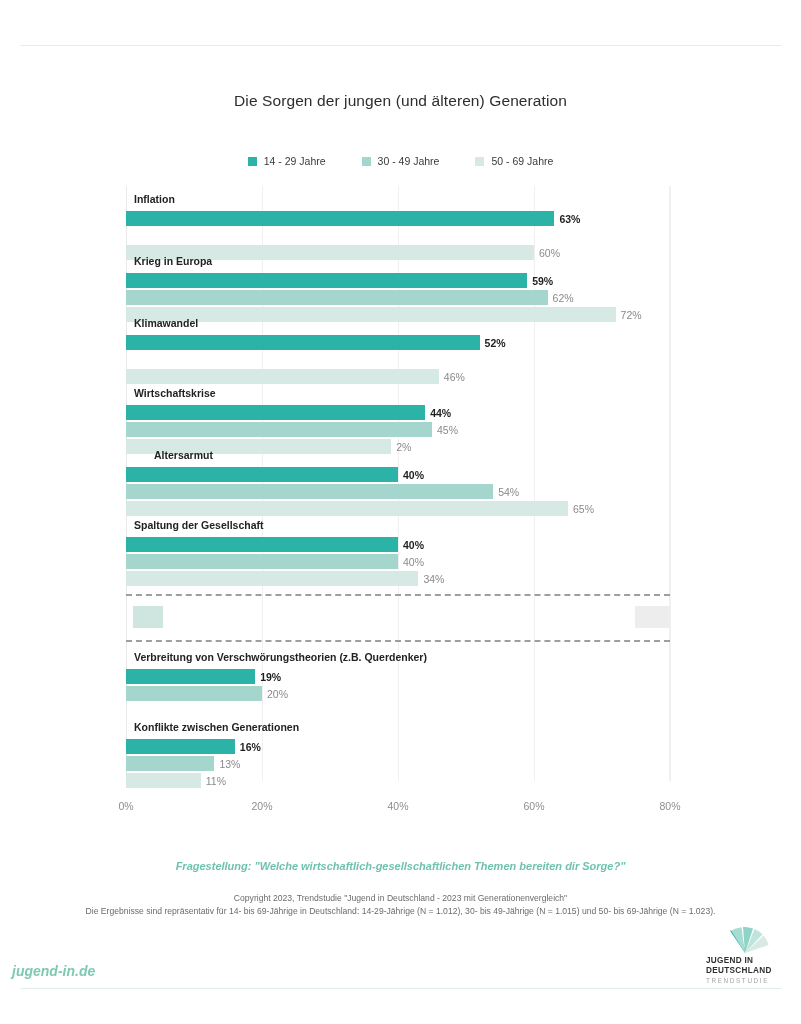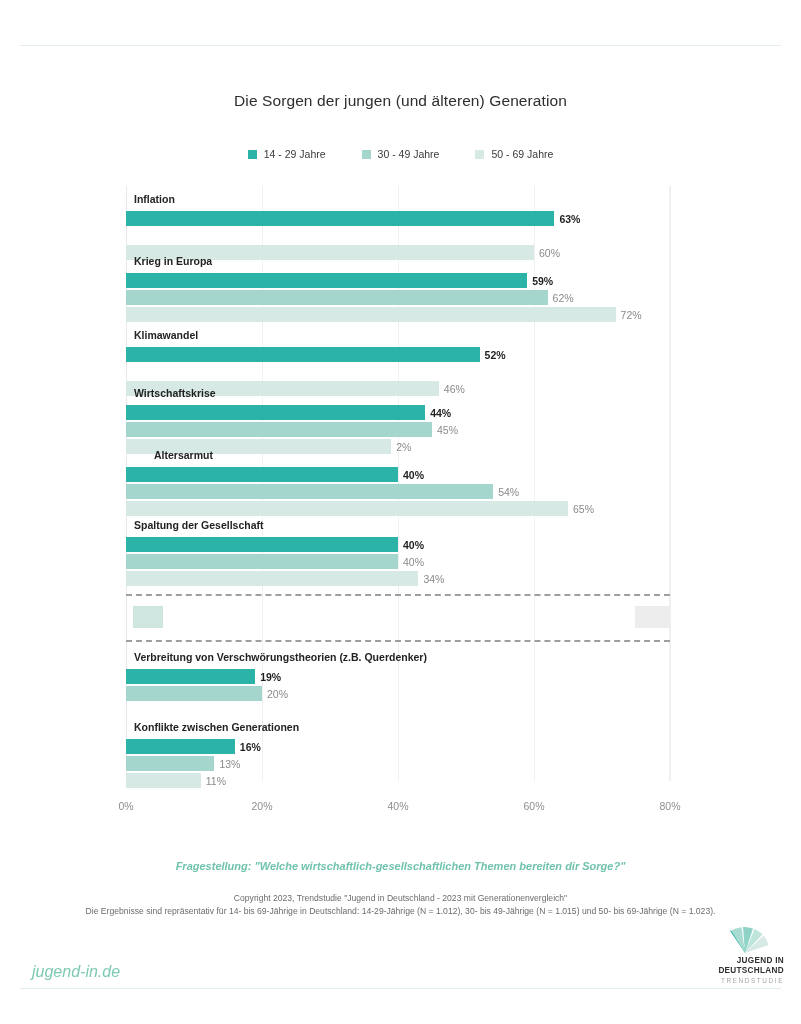--- a/index.html
+++ b/index.html
@@ -48,21 +48,21 @@
     font-size: 15.5px;
     font-weight: 400;
     color: #2e2e2e;
     letter-spacing: 0.1px;
   }
 
   
   .legend {
     position: absolute;
     left: 0;
-    top: 148px;
+    top: 155px;
     width: 801px;
     display: flex;
     justify-content: center;
     align-items: flex-start;
     gap: 36px;
   }
   .legend-item {
     display: flex;
     align-items: center;
     gap: 7px;
@@ -189,36 +189,36 @@
     width: 801px;
     text-align: center;
     font-size: 8.6px;
     color: #6b6b6b;
     line-height: 13px;
   }
   .copyright div { white-space: nowrap; }
 
   .site-url {
     position: absolute;
-    left: 32px;
+    left: 12px;
     top: 963px;
-    font-size: 16px;
+    font-size: 14px;
     font-style: italic;
-    font-weight: normal;
+    font-weight: bold;
     color: #7ec9b3;
   }
 
   
   .logo {
     position: absolute;
     left: 706px;
     top: 926px;
     width: 78px;
     height: 58px;
-    text-align: right;
+    text-align: left;
   }
   .logo-mark {
     width: 52px;
     height: 27px;
     margin: 0 auto 3px auto;
     display: block;
   }
   .logo-line1, .logo-line2 {
     font-size: 8.2px;
     font-weight: bold;
@@ -283,21 +283,21 @@
         </div>
         <div class="bar-row" style="top: 34px; width: 544px;">
           <div class="bar" style="width: 421.6px; background: rgb(165, 214, 206);"></div>
           <div class="bar-value v-s1" style="left: 426.6px;">62%</div>
         </div>
         <div class="bar-row" style="top: 51px; width: 544px;">
           <div class="bar" style="width: 489.6px; background: rgb(215, 233, 229);"></div>
           <div class="bar-value v-s2" style="left: 494.6px;">72%</div>
         </div>
       </div>
-      <div class="group" style="top: 144px; height: 68px; text-decoration: underline;">
+      <div class="group" style="top: 132px; height: 68px; text-decoration: underline;">
         <div class="group-label" style="top: -1px;">Klimawandel</div>
         <div class="bar-row" style="top: 17px; width: 544px;">
           <div class="bar" style="width: 353.6px; background: rgb(42, 179, 166);"></div>
           <div class="bar-value v-s0" style="left: 358.6px;">52%</div>
         </div>
         <div class="bar-row" style="top: 51px; width: 544px;">
           <div class="bar" style="width: 312.8px; background: rgb(215, 233, 229);"></div>
           <div class="bar-value v-s2" style="left: 317.8px;">46%</div>
         </div>
       </div>

